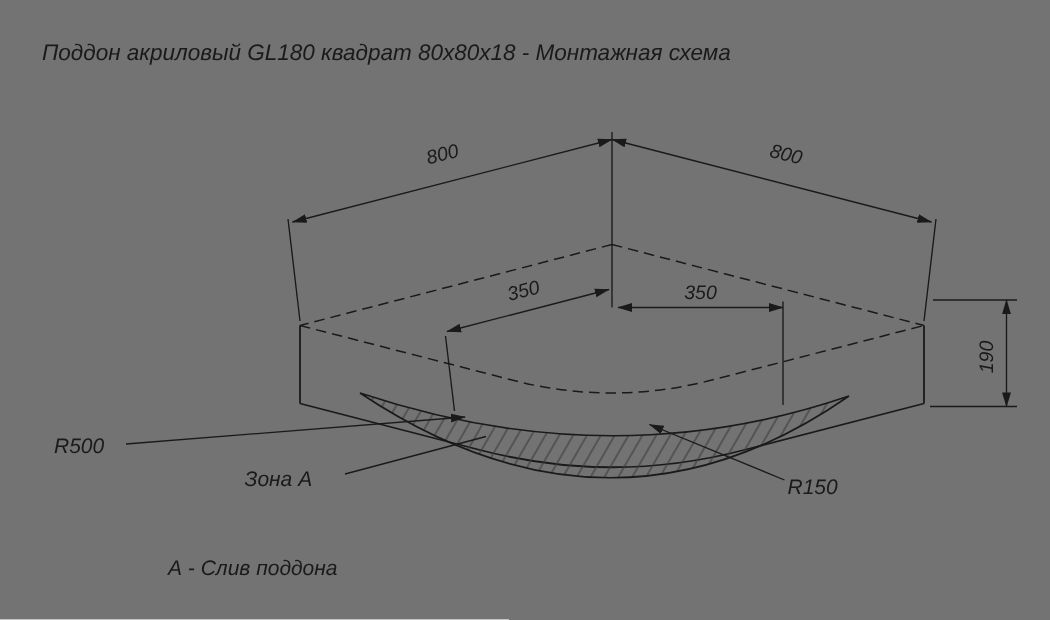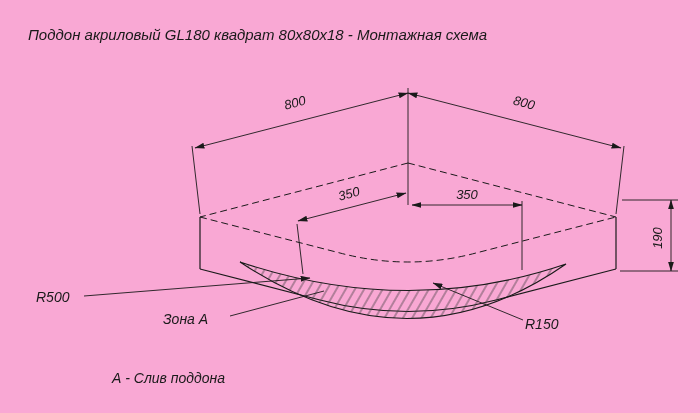--- a/index.html
+++ b/index.html
@@ -5,21 +5,21 @@
   html, body {
     margin: 0;
     padding: 0;
     background: #ffffff;
     font-family: "Liberation Sans", sans-serif;
   }
   .stage {
     position: relative;
     width: 700px;
     height: 413px;
-    background: #f9a8d4;
+    background: #737373;
     overflow: hidden;
   }
   svg { display: block; }
   text {
     font-family: "Liberation Sans", sans-serif;
     font-style: italic;
     fill: #1a1a1a;
   }
   .t-title { font-size: 15px; }
   .t-dim   { font-size: 13px; }

